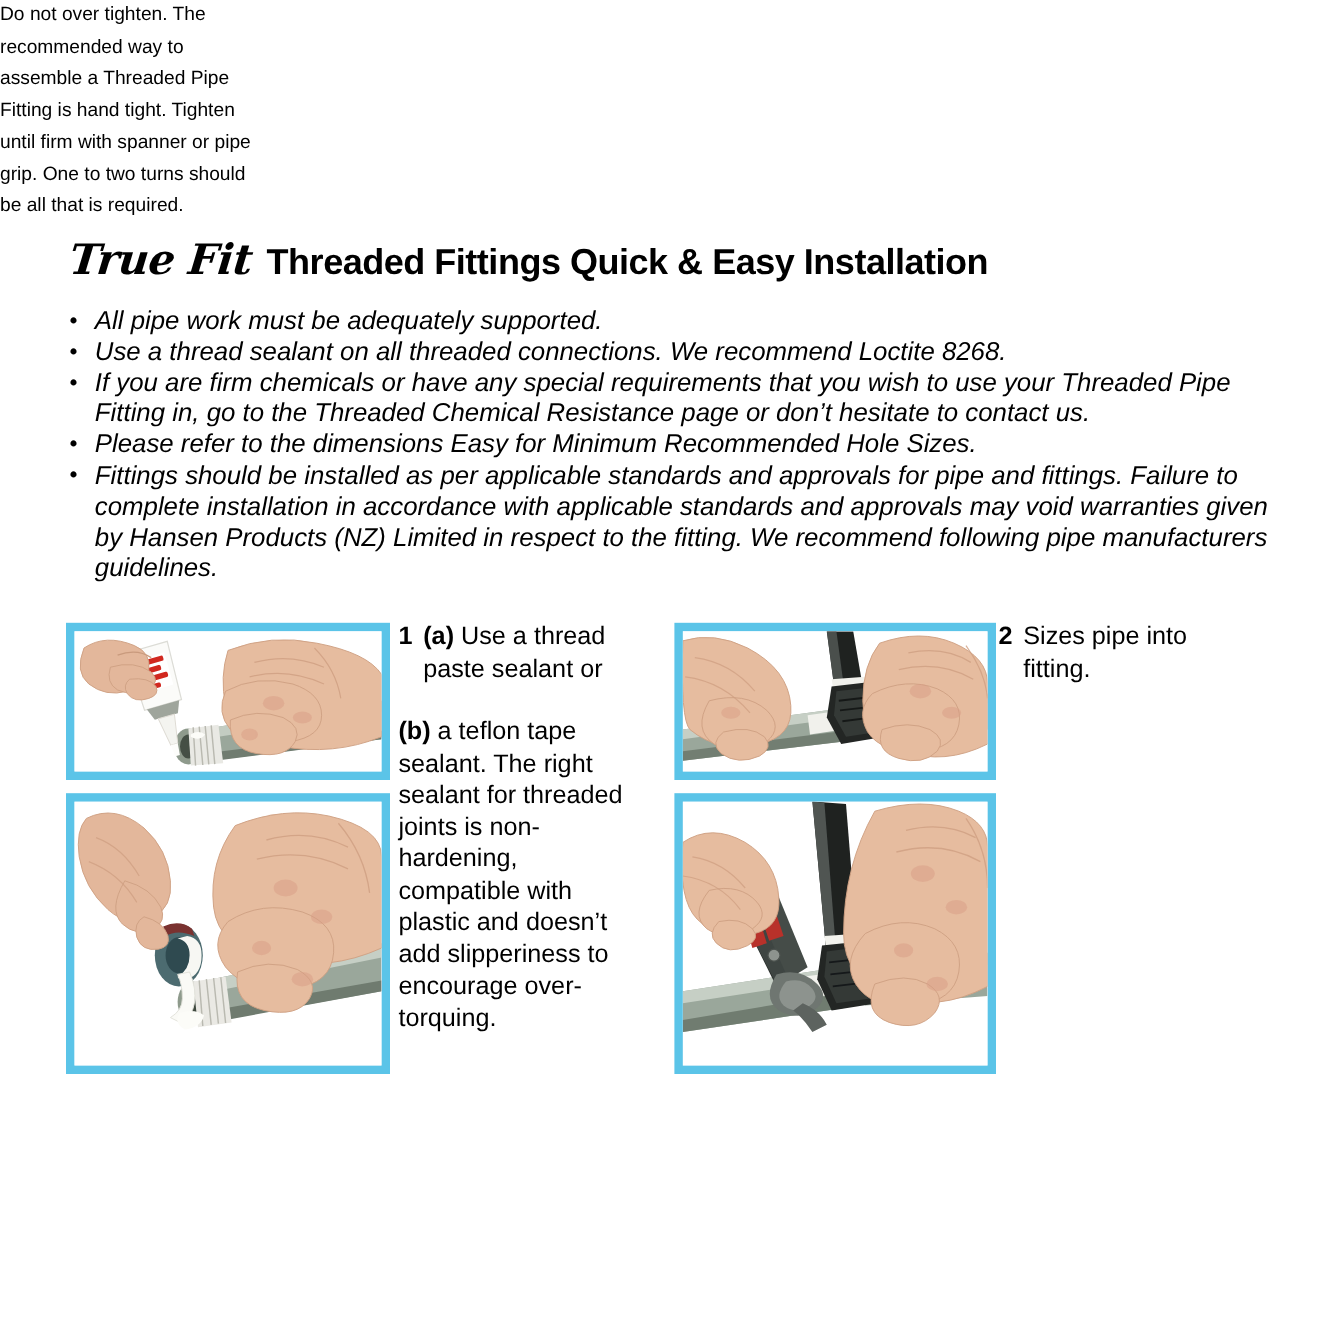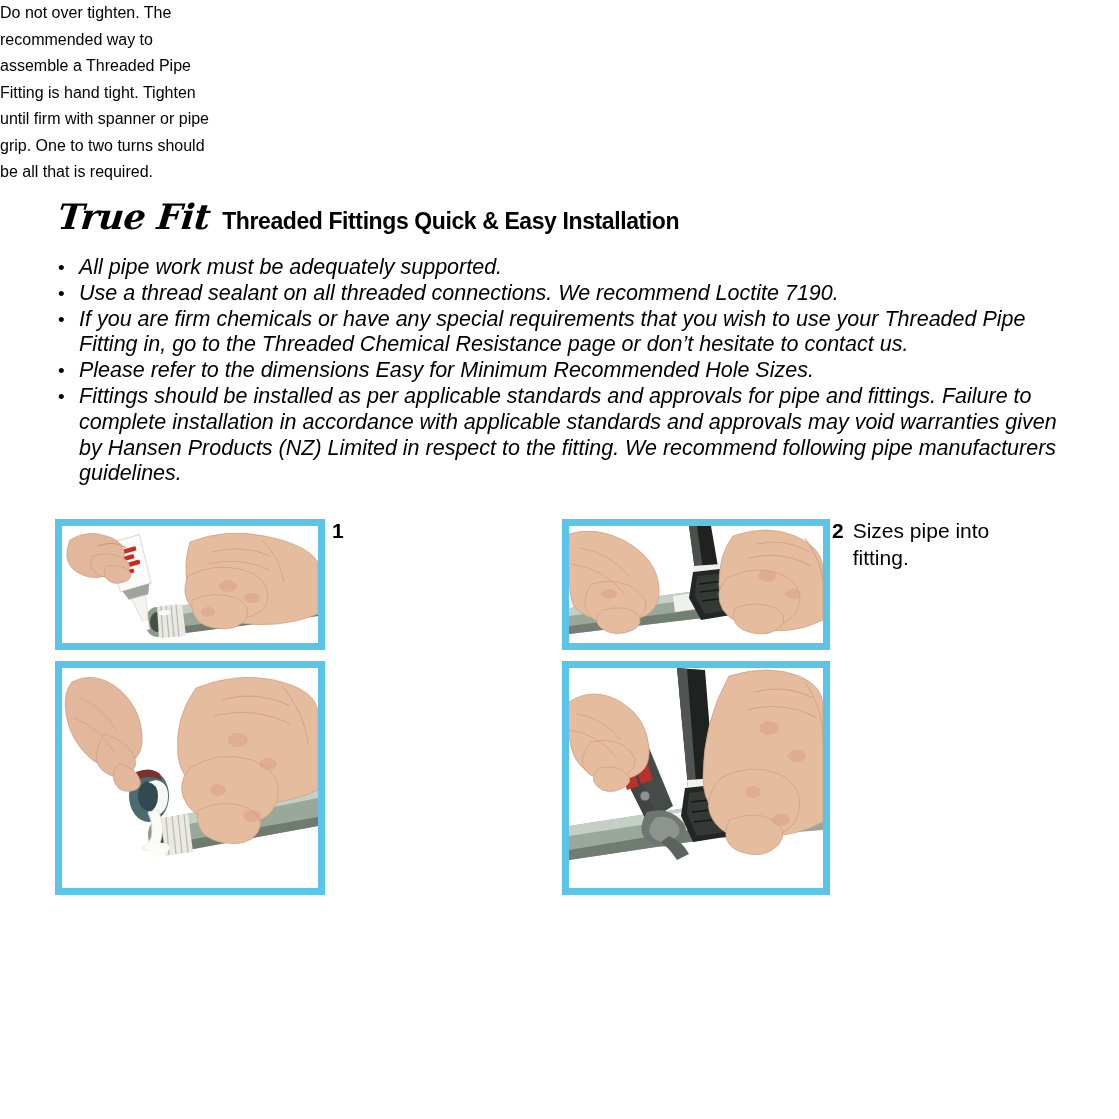--- a/index.html
+++ b/index.html
@@ -41,21 +41,21 @@
     font-weight: 700;
     font-size: 35px;
     letter-spacing: -0.5px;
     line-height: 1;
     transform: skewX(-6deg);
     margin-right: 12px;
   }
   #title-text {
     font-family: "Liberation Sans", sans-serif;
     font-weight: 700;
-    font-size: 23px;
+    font-size: 30px;
     letter-spacing: -0.4px;
     line-height: 1;
   }
 
   
   #intro-list {
     position: absolute;
     left: 58px;
     top: 255px;
     width: 1015px;
@@ -125,21 +125,21 @@
     <span id="title-text">Threaded Fittings Quick &amp; Easy Installation</span>
   </div>
 
   <div id="intro-list">
     <div class="bullet-row">
       <span class="bullet-mark">•</span>
       <span class="bullet-text">All pipe work must be adequately supported.</span>
     </div>
     <div class="bullet-row">
       <span class="bullet-mark">•</span>
-      <span class="bullet-text">Use a thread sealant on all threaded connections. We recommend Loctite 7190.</span>
+      <span class="bullet-text">Use a thread sealant on all threaded connections. We recommend Loctite 8268.</span>
     </div>
     <div class="bullet-row">
       <span class="bullet-mark">•</span>
       <span class="bullet-text">If you are firm chemicals or have any special requirements that you wish to use your Threaded Pipe Fitting in, go to the Threaded Chemical Resistance page or don’t hesitate to contact us.</span>
     </div>
     <div class="bullet-row">
       <span class="bullet-mark">•</span>
       <span class="bullet-text">Please refer to the dimensions Easy for Minimum Recommended Hole Sizes.</span>
     </div>
     <div class="bullet-row">
@@ -403,22 +403,26 @@
         <ellipse cx="228" cy="88" rx="9" ry="6"></ellipse>
         <ellipse cx="184" cy="124" rx="8" ry="6"></ellipse>
         <ellipse cx="212" cy="152" rx="9" ry="6"></ellipse>
       </g>
     </svg>
   </div>
 
   <div class="step-block" id="step-1-block">
     <div class="step-line">
       <span class="step-num">1</span>
+      <span class="step-body"><b>(a)</b> <span>Use a thread paste sealant or</span></span>
     </div>
     <div class="para-gap"></div>
+    <div class="step-line">
+      <span class="step-body"><b>(b)</b> <span>a teflon tape sealant. The right sealant for threaded joints is non-hardening, compatible with plastic and doesn’t add slipperiness to encourage over-torquing.</span></span>
+    </div>
   </div>
 
   <div class="step-block" id="step-2-block">
     <div class="step-line">
       <span class="step-num">2</span>
       <span class="step-body">Sizes pipe into fitting.</span>
     </div>
   </div>
 
   <div id="note-block">Do not over tighten. The recommended way to assemble a Threaded Pipe Fitting is hand tight. Tighten until firm with spanner or pipe grip. One to two turns should be all that is required.</div>

